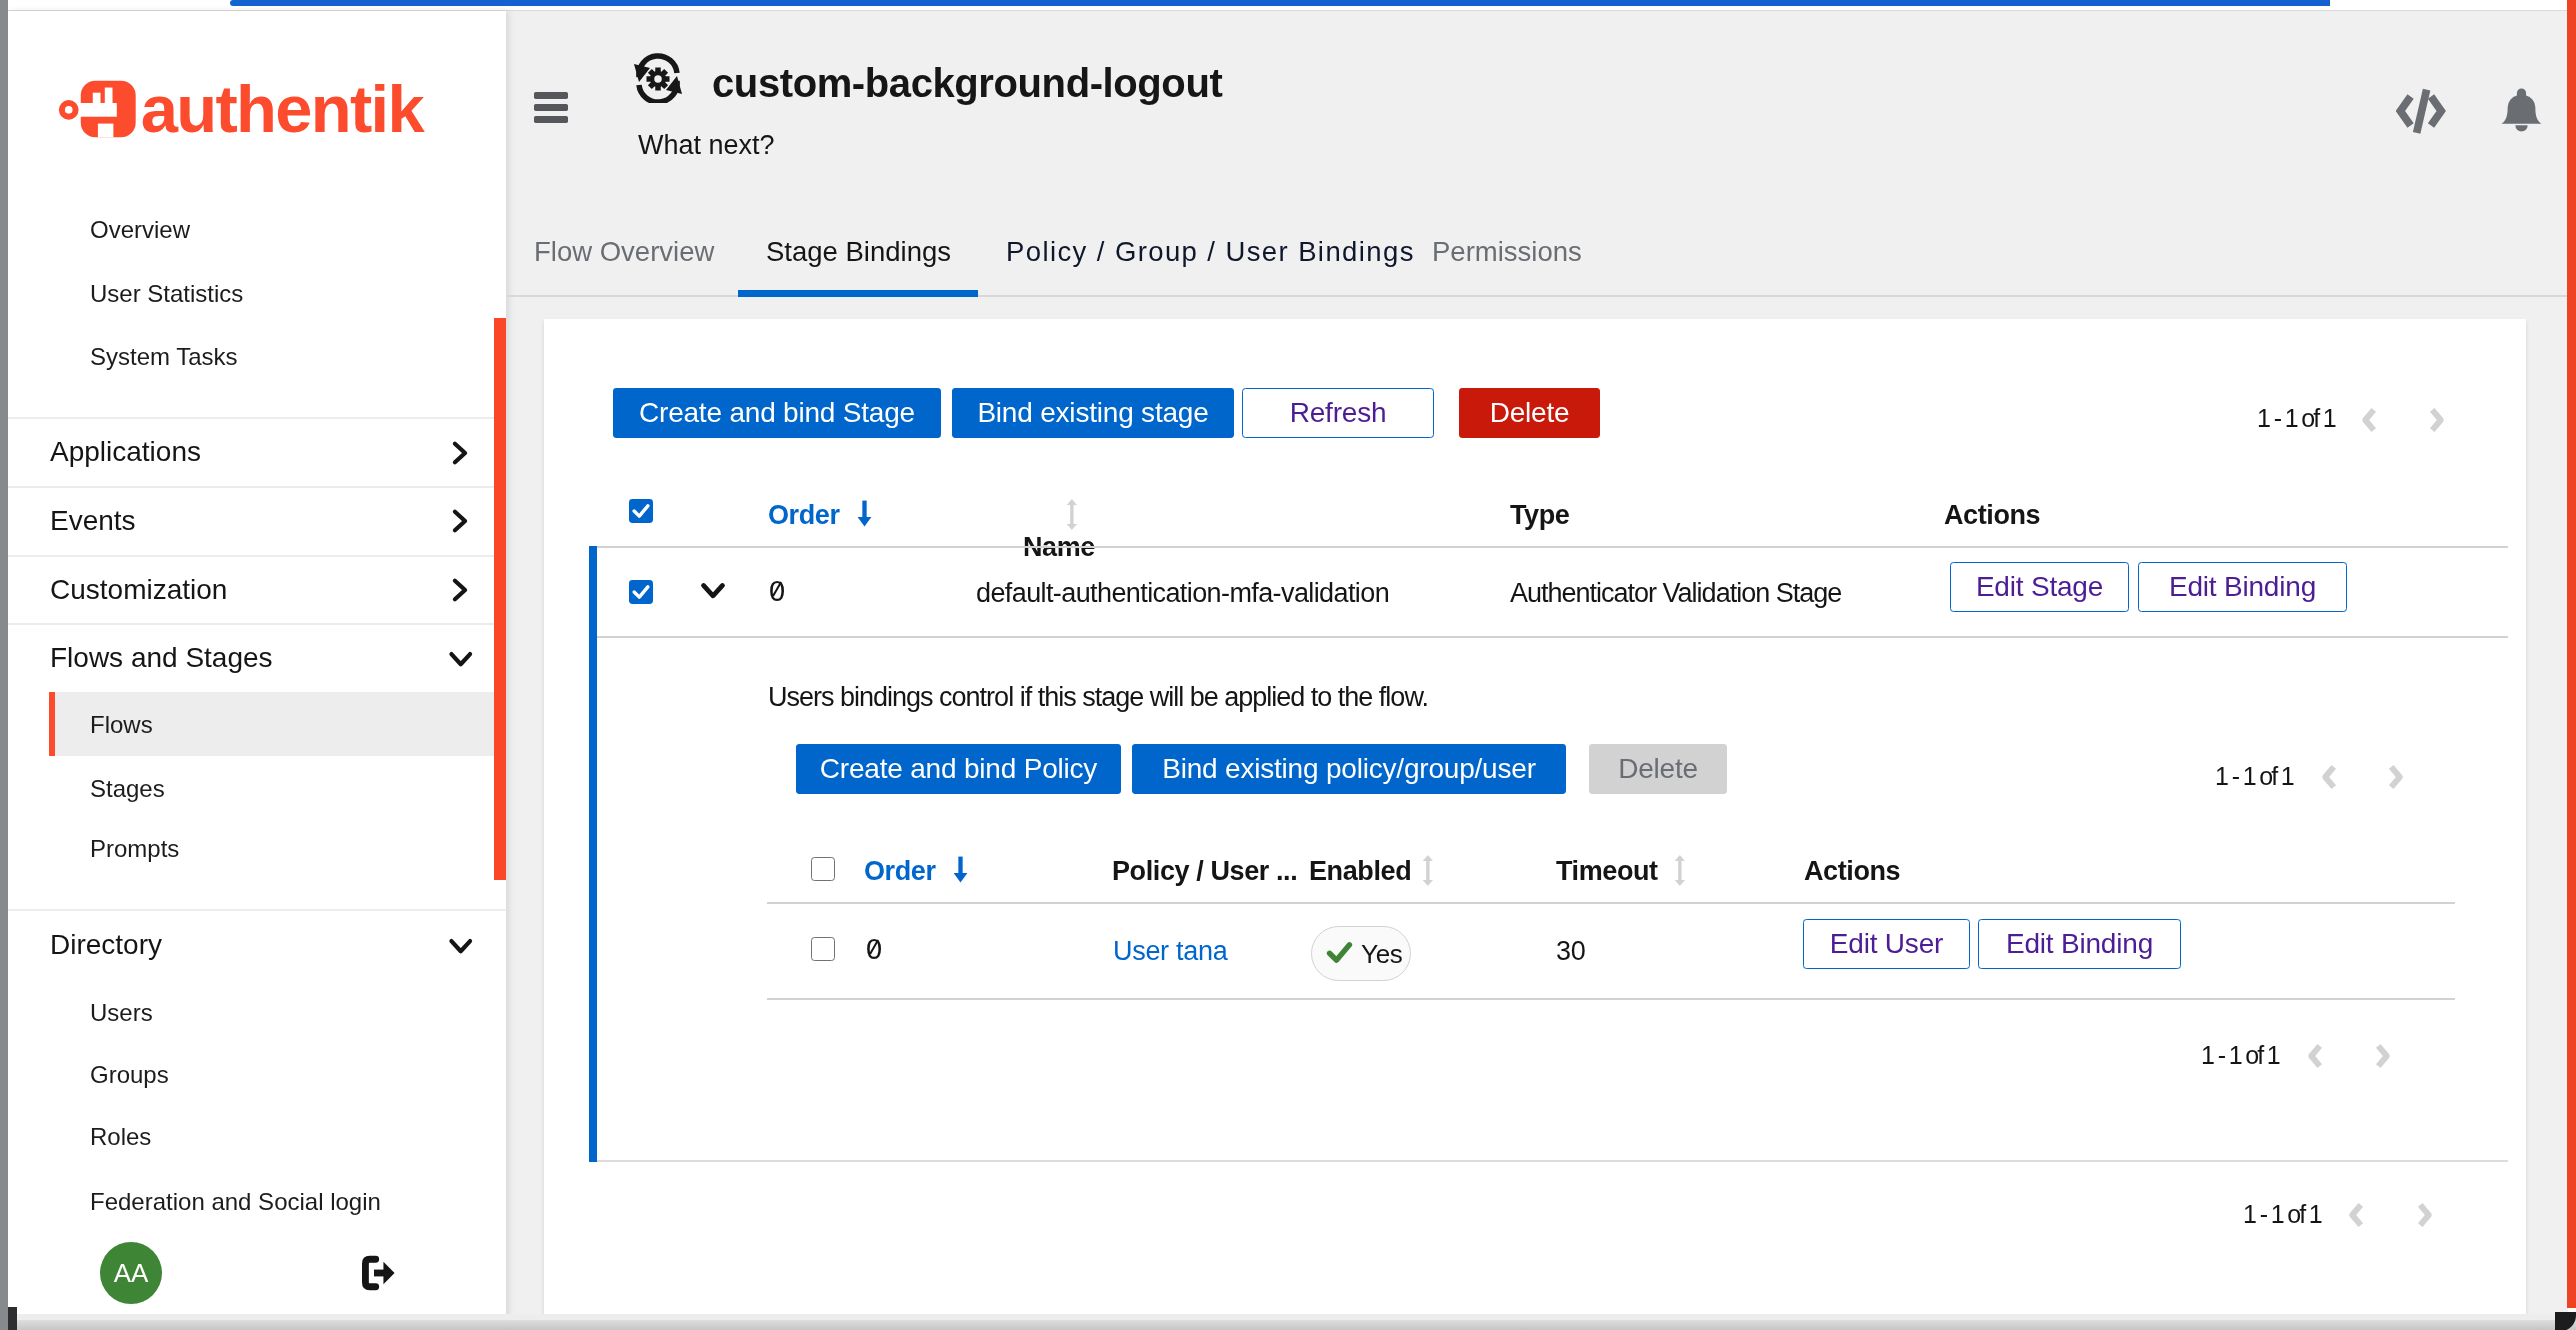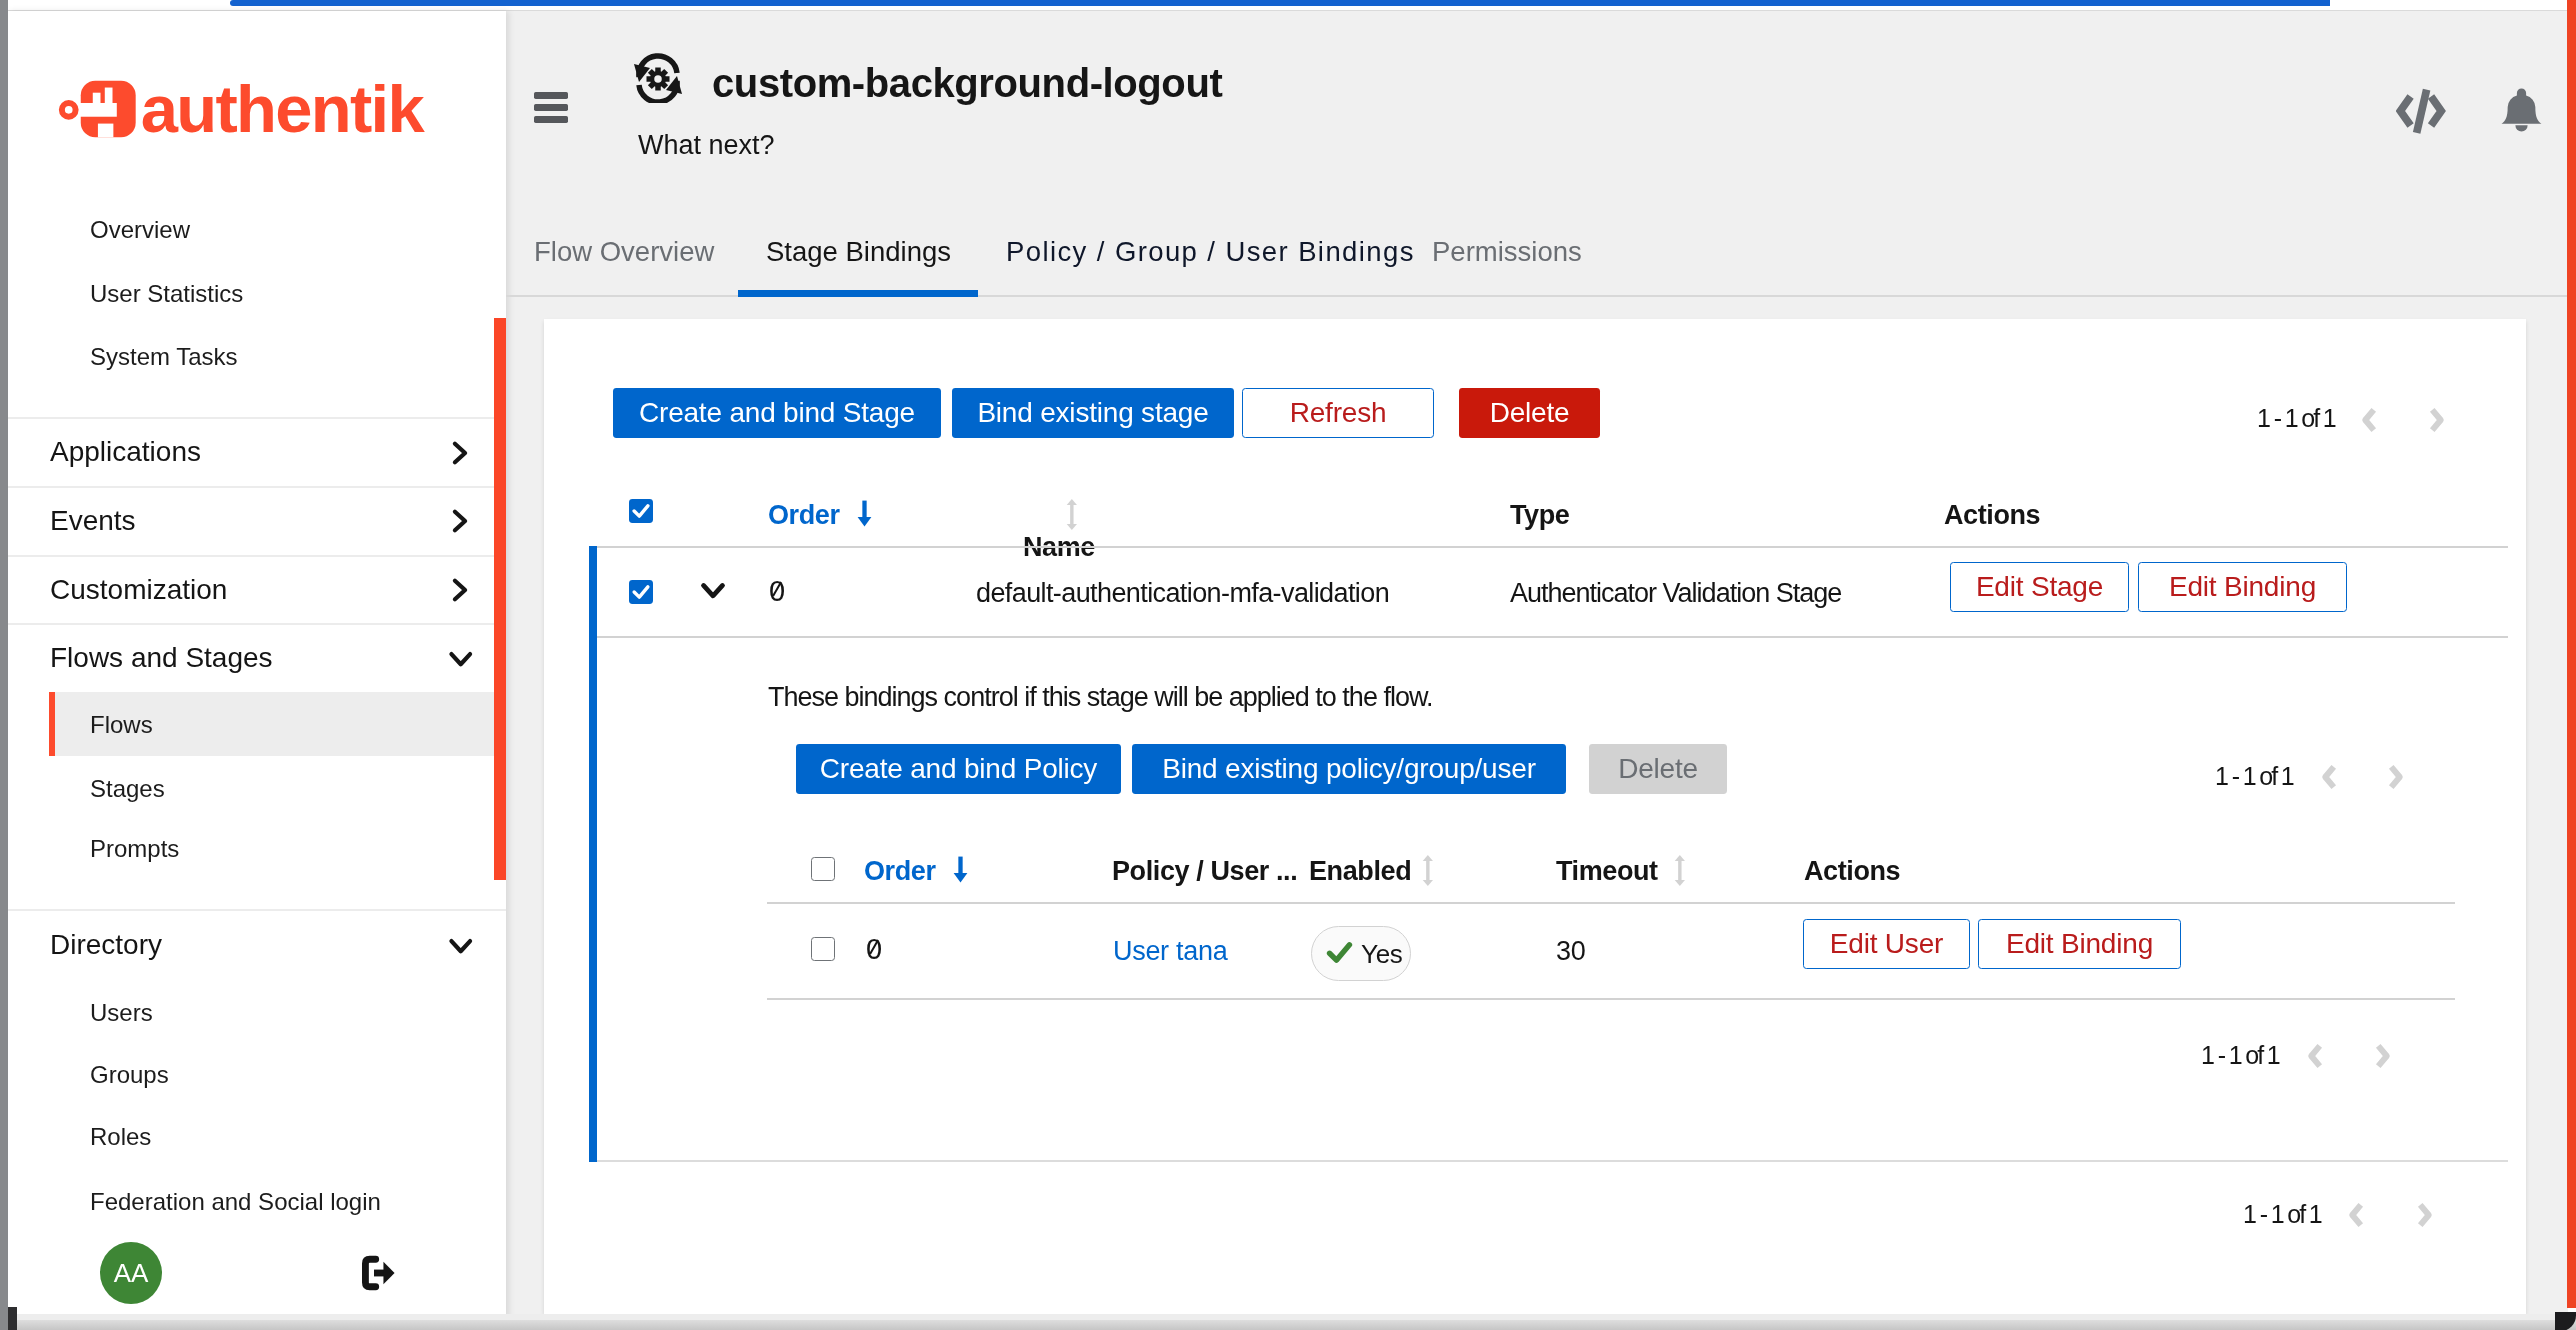--- a/index.html
+++ b/index.html
@@ -4,21 +4,21 @@
 <style>
   * { margin:0; padding:0; box-sizing:border-box; }
   html,body { width:2576px; height:1331px; overflow:hidden; }
   body { font-family:"Liberation Sans", sans-serif; background:#ffffff; }
   #root { position:relative; width:2576px; height:1331px; overflow:hidden; }
   .abs { position:absolute; }
   .btn { position:absolute; display:flex; align-items:center; justify-content:center;
          height:50px; border-radius:3.4px; font-size:28px; letter-spacing:-0.2px; }
   .btn-primary { background:#0066cc; color:#ffffff; }
   .btn-danger { background:#c9190b; color:#ffffff; }
-  .btn-sec { background:#ffffff; color:#b91c1c; border:1.7px solid #0066cc; }
+  .btn-sec { background:#ffffff; color:#4c1d95; border:1.7px solid #0066cc; }
   .btn-dis { background:#d2d2d2; color:#6a6e73; }
   .cb { position:absolute; width:24px; height:24px; border-radius:3.4px; }
   .cb-on { background:#0066cc; }
   .cb-off { background:#ffffff; border:1.7px solid #6f7377; }
   .hline { position:absolute; background:#d2d2d2; height:1.7px; }
   .pag { position:absolute; font-size:25px; color:#151515; letter-spacing:-2.1px; line-height:29px; }
   .navlink { position:absolute; font-size:24px; color:#1c1c1c; }
   .navsec { position:absolute; font-size:28px; color:#151515; }
   .sep { position:absolute; left:7.7px; width:498px; height:1.7px; background:#ececec; }
   .tabt { position:absolute; font-size:27.5px; top:237px; line-height:29px; }
@@ -179,21 +179,21 @@
   <svg class="abs" style="left:700px; top:582px;" width="26" height="19" viewBox="0 0 30 22">
       <polyline points="4,4 15,16 26,4" fill="none" stroke="#151515" stroke-width="5.5" stroke-linecap="round" stroke-linejoin="round"></polyline>
     </svg>
   <div class="abs zero" style="left:769px; top:575px;">0<i></i></div>
   <div class="tcell" style="left:976px; top:578px; letter-spacing:-0.6px;">default-authentication-mfa-validation</div>
   <div class="tcell" style="left:1510px; top:578px; letter-spacing:-1px;">Authenticator Validation Stage</div>
   <div class="btn btn-sec" style="left:1950px; top:562px; width:179px;">Edit Stage</div>
   <div class="btn btn-sec" style="left:2138px; top:562px; width:209px;">Edit Binding</div>
   <div class="hline" style="left:597px; top:636px; width:1911px;"></div>
 
-  <div class="tcell" style="left:768px; top:682px; letter-spacing:-1px;">These bindings control if this stage will be applied to the flow.</div>
+  <div class="tcell" style="left:768px; top:682px; letter-spacing:-1px;">Users bindings control if this stage will be applied to the flow.</div>
   <div class="btn btn-primary" style="left:796px; top:744px; width:325px;">Create and bind Policy</div>
   <div class="btn btn-primary" style="left:1132px; top:744px; width:434px;">Bind existing policy/group/user</div>
   <div class="btn btn-dis" style="left:1589px; top:744px; width:138px;">Delete</div>
   <div class="pag" style="left:2215px; top:762px;">1 - 1 of 1</div>
   <svg class="abs" style="left:2321px; top:764px;" width="17" height="26" viewBox="0 0 20 30">
       <polyline points="15,3 5,15 15,27" fill="none" stroke="#d2d2d2" stroke-width="7" stroke-linejoin="round"></polyline>
     </svg>
   <svg class="abs" style="left:2387px; top:764px;" width="17" height="26" viewBox="0 0 20 30">
       <polyline points="5,3 15,15 5,27" fill="none" stroke="#d2d2d2" stroke-width="7" stroke-linejoin="round"></polyline>
     </svg>

